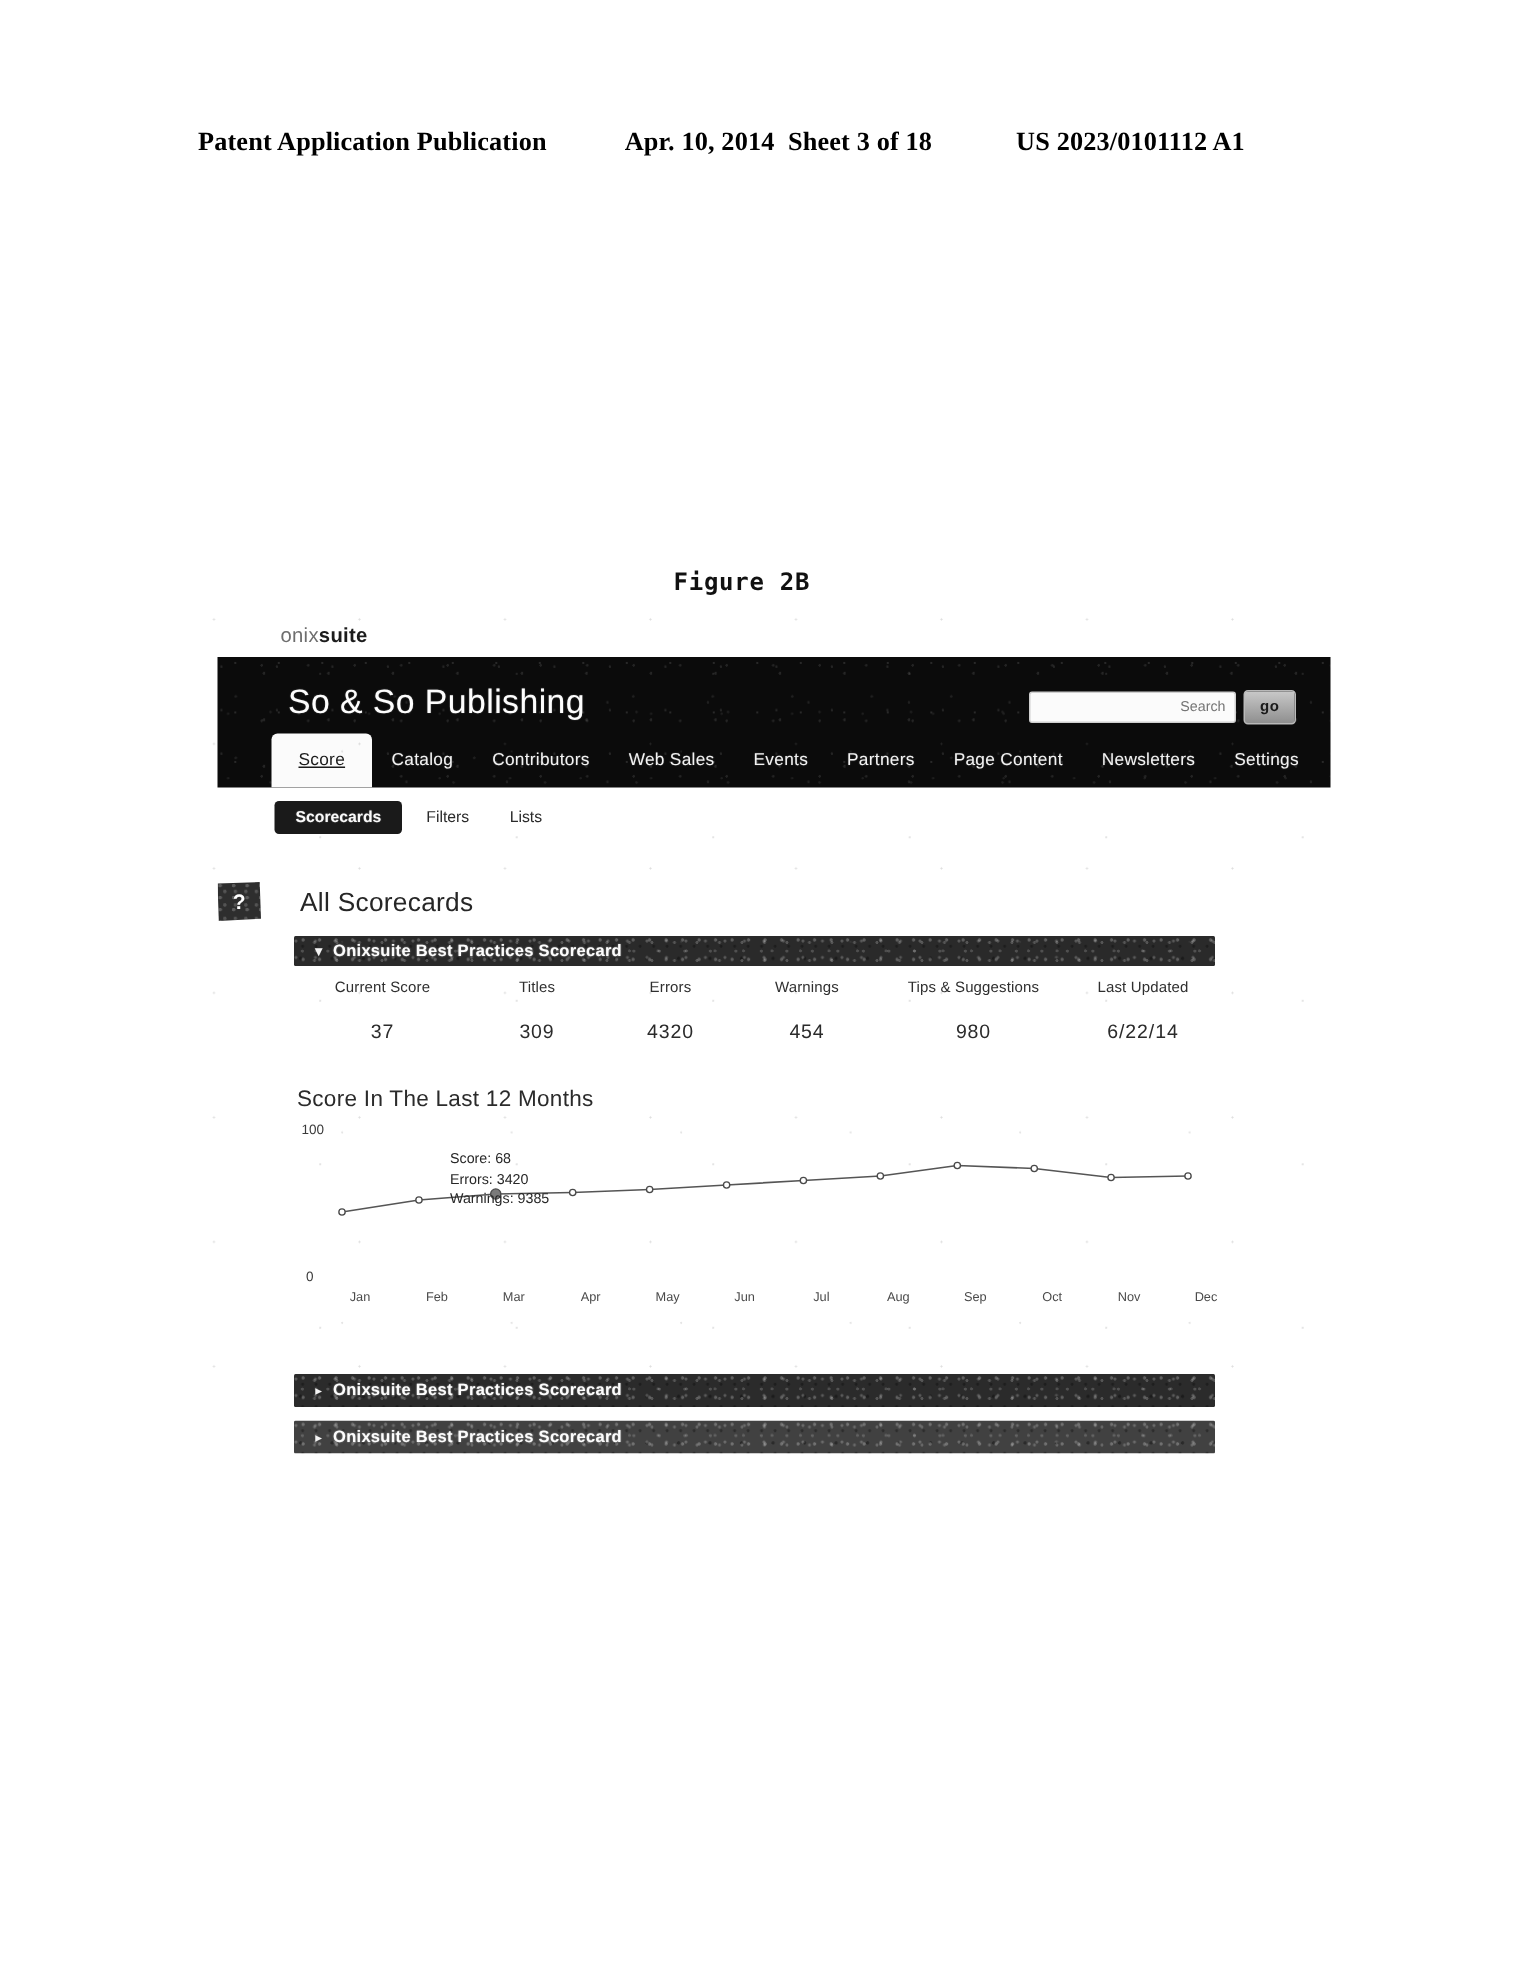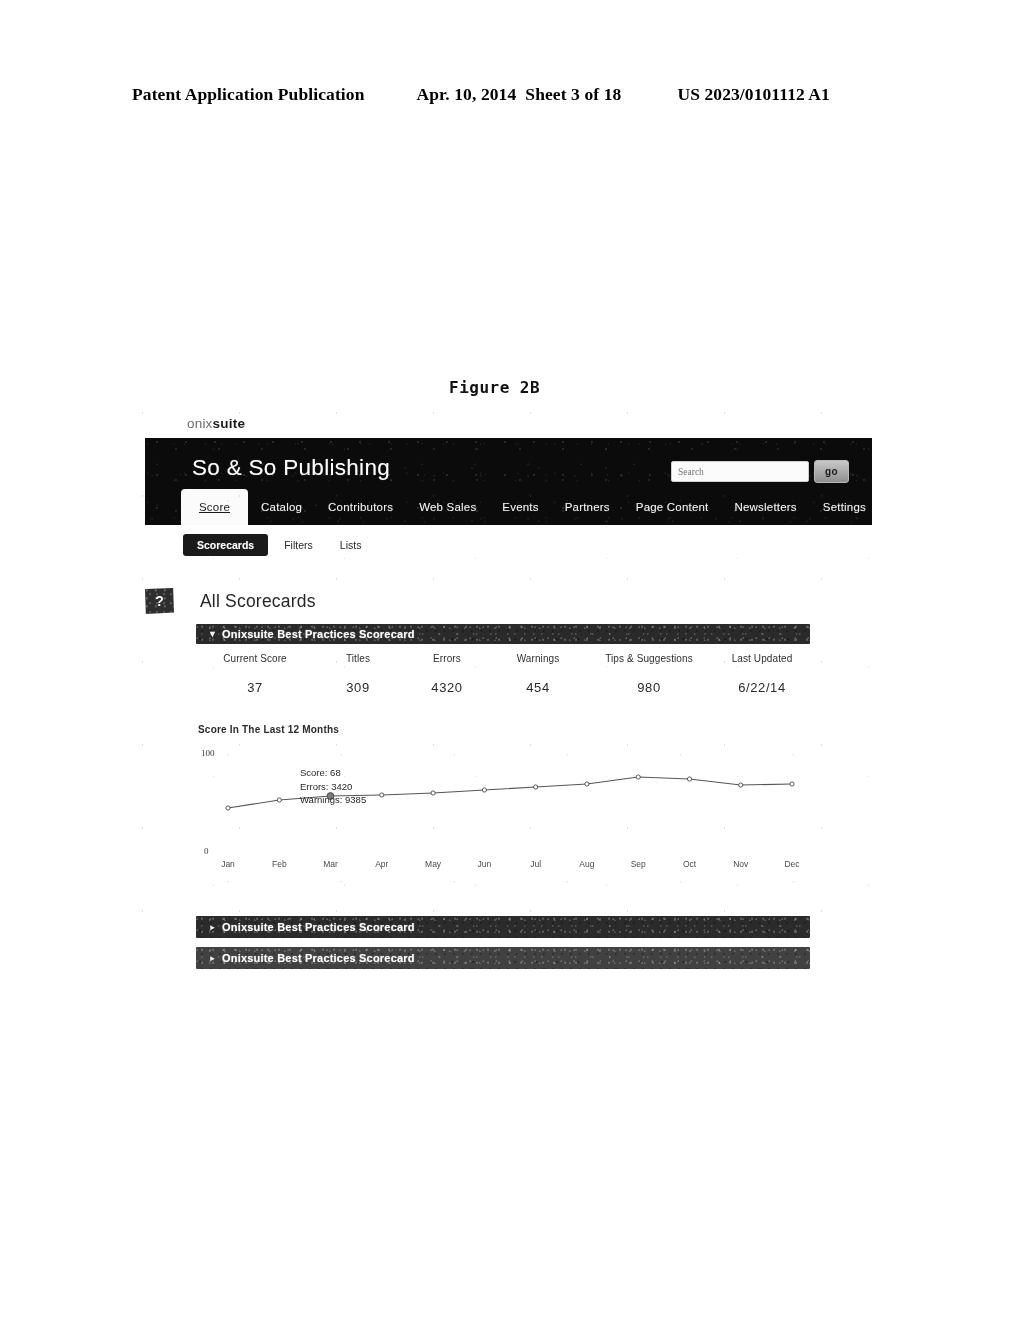--- a/index.html
+++ b/index.html
@@ -90,20 +90,21 @@
       radial-gradient(circle at 7% 22%, rgba(255,255,255,.10) 0.7px, transparent 1px),
       radial-gradient(circle at 23% 64%, rgba(255,255,255,.09) 0.7px, transparent 1px),
       radial-gradient(circle at 41% 12%, rgba(255,255,255,.12) 0.8px, transparent 1px),
       radial-gradient(circle at 58% 78%, rgba(255,255,255,.08) 0.7px, transparent 1px),
       radial-gradient(circle at 72% 35%, rgba(255,255,255,.11) 0.8px, transparent 1px),
       radial-gradient(circle at 88% 57%, rgba(255,255,255,.09) 0.7px, transparent 1px),
       radial-gradient(circle at 95% 15%, rgba(255,255,255,.10) 0.7px, transparent 1px),
       radial-gradient(circle at 15% 88%, rgba(255,255,255,.08) 0.6px, transparent 1px);
     background-size: 37px 29px, 53px 41px, 29px 33px, 61px 47px, 43px 31px, 67px 53px, 31px 37px, 47px 43px;
     overflow: hidden;
+    padding-left: 15px;
   }
   .app-title {
     position: absolute;
     left: 47px;
     top: 17px;
     color: #fdfdfd;
     font-size: 22.5px;
     font-weight: 400;
     letter-spacing: 0.3px;
     text-shadow: 0 0 1px rgba(255,255,255,.35);
@@ -116,25 +117,26 @@
     top: 22px;
     display: flex;
     align-items: center;
   }
   .search-input {
     width: 124px;
     height: 19px;
     background: #fbfbfb;
     border: 1px solid #cfcfcf;
     border-radius: 2px;
-    font-family: Liberation Serif, serif;
+    font-family: Liberation Sans, sans-serif;
     font-size: 9.5px;
     color: #8d8d8d;
     padding: 0 6px;
     outline: none;
+    text-align: right;
   }
   .go-button {
     margin-left: 5px;
     width: 33px;
     height: 21px;
     border: 1px solid #b9b9b9;
     border-radius: 3px;
     background: linear-gradient(#c8c8c8, #8f8f8f);
     color: #1a1a1a;
     font-size: 10px;
@@ -300,57 +302,55 @@
     color: #2b2b2b;
     letter-spacing: .6px;
     white-space: nowrap;
   }
 
   
   .chart-title {
     position: absolute;
     left: 53px;
     top: 316px;
-    font-size: 10px;
+    font-size: 15px;
     color: #2b2b2b;
     letter-spacing: .2px;
-    font-weight: bold;
   }
   .chart-area {
     position: absolute;
     left: 51px;
     top: 338px;
     width: 614px;
     height: 130px;
   }
   .axis-label {
     position: absolute;
     font-size: 9px;
     color: #3a3a3a;
-    font-family: Liberation Serif, serif;
   }
   .axis-max { left: 5px; top: 2px; }
   .axis-min { left: 8px; top: 100px; }
   .chart-svg {
     position: absolute;
     left: 0;
     top: 0;
   }
   .tooltip {
     position: absolute;
     left: 104px;
     top: 20px;
     font-size: 9.5px;
     line-height: 13.5px;
     color: #272727;
     white-space: nowrap;
   }
   .xaxis {
     position: absolute;
-    left: 0;
+    left: 12px;
     top: 113px;
     width: 614px;
     height: 14px;
   }
   .x-tick {
     position: absolute;
     font-size: 8.5px;
     color: #4a4a4a;
     transform: translateX(-50%);
     white-space: nowrap;

